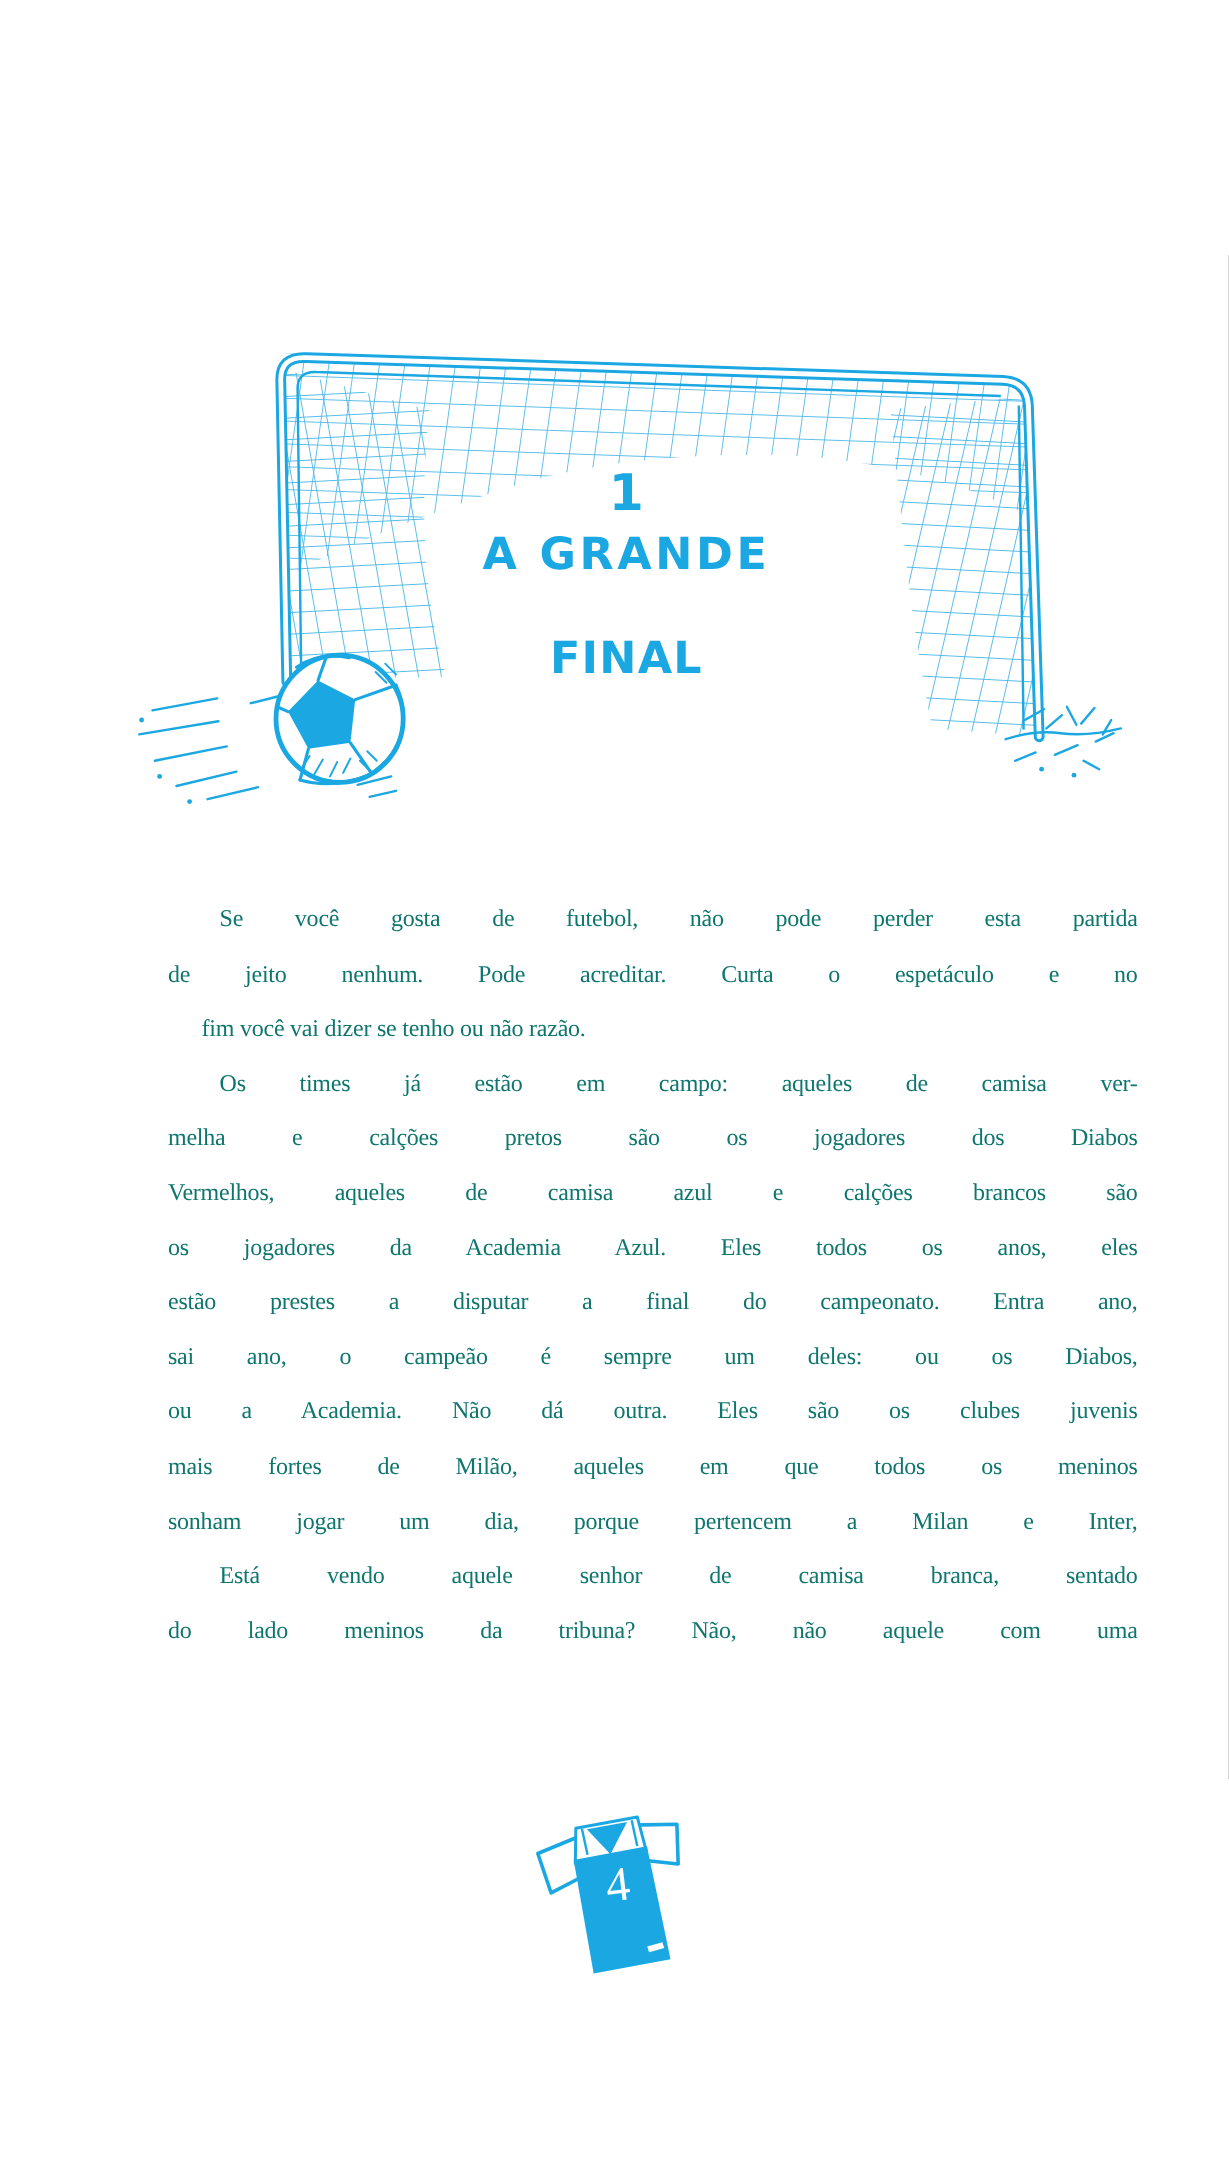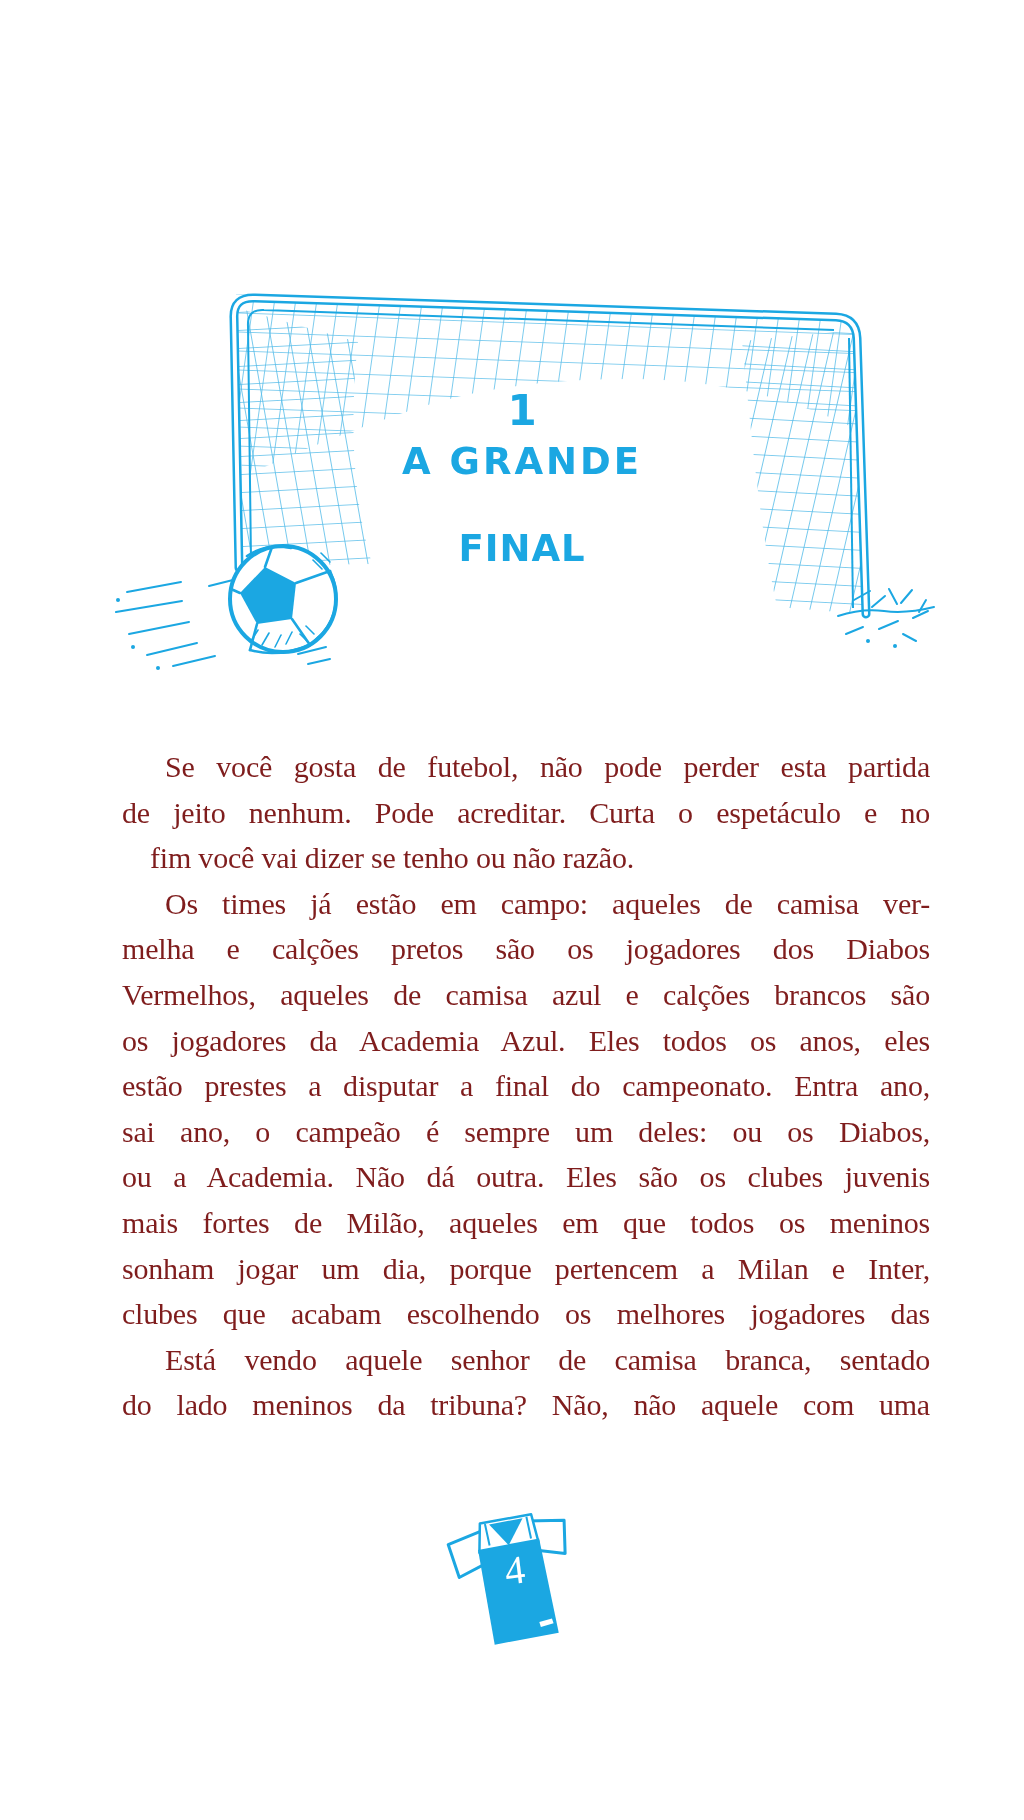--- a/index.html
+++ b/index.html
@@ -8,22 +8,22 @@
   .goal-svg{position:absolute;left:0;top:0;width:1024px;height:700px;}
   .chapter-number{position:absolute;left:222px;top:390px;width:600px;text-align:center;
         font-family:"DejaVu Sans",sans-serif;font-weight:700;font-size:42px;line-height:1;
         color:#1BA7E2;}
   .chapter-title-1{position:absolute;left:222px;top:443px;width:600px;text-align:center;
         font-family:"DejaVu Sans",sans-serif;font-weight:700;font-size:37px;line-height:1;
         letter-spacing:3px;color:#1BA7E2;}
   .chapter-title-2{position:absolute;left:222px;top:530px;width:600px;text-align:center;
         font-family:"DejaVu Sans",sans-serif;font-weight:700;font-size:37px;line-height:1;
         letter-spacing:1px;color:#1BA7E2;}
-  .body-text{position:absolute;left:122px;top:744px;width:808px;
-        font-size:30px;line-height:45.6px;letter-spacing:-0.2px;color:#7f1d1d;}
+  .body-text{position:absolute;left:140px;top:744px;width:808px;
+        font-size:20px;line-height:45.6px;letter-spacing:-0.2px;color:#0f766e;}
   .tline{text-align:justify;text-align-last:justify;height:45.6px;overflow:hidden;white-space:nowrap;}
   .tline{white-space:normal;}
   .tline.indent{text-indent:43px;}
   .tline.last{text-align-last:left;margin-left:28px;}
   .jersey-svg{position:absolute;left:440px;top:1492px;width:140px;height:158px;}
 </style>
 </head>
 <body>
 
 <div class="page">
@@ -133,21 +133,20 @@
 
     <div class="tline indent">Os times já estão em campo: aqueles de camisa ver-</div>
     <div class="tline">melha e calções pretos são os jogadores dos Diabos</div>
     <div class="tline">Vermelhos, aqueles de camisa azul e calções brancos são</div>
     <div class="tline">os jogadores da Academia Azul. Eles todos os anos, eles</div>
     <div class="tline">estão prestes a disputar a final do campeonato. Entra ano,</div>
     <div class="tline">sai ano, o campeão é sempre um deles: ou os Diabos,</div>
     <div class="tline">ou a Academia. Não dá outra. Eles são os clubes juvenis</div>
     <div class="tline">mais fortes de Milão, aqueles em que todos os meninos</div>
     <div class="tline">sonham jogar um dia, porque pertencem a Milan e Inter,</div>
-    <div class="tline">clubes que acabam escolhendo os melhores jogadores das</div>
 
     <div class="tline indent">Está vendo aquele senhor de camisa branca, sentado</div>
     <div class="tline">do lado meninos da tribuna? Não, não aquele com uma</div>
   </div>
 
   <svg class="jersey-svg" viewBox="0 0 140 158" aria-hidden="true">
     <g transform="translate(72,80) rotate(-7)">
       <path d="M-20,-46 L-60,-35 L-53,-1 L-21,-13 Z" fill="#ffffff" stroke="#1BA7E2" stroke-width="3" stroke-linejoin="round"></path>
       <path d="M20,-49 L58,-45 L55,-12 L21,-20 Z" fill="#ffffff" stroke="#1BA7E2" stroke-width="3" stroke-linejoin="round"></path>
       <path d="M-26,-52 L26,-55 L30,-26 L-30,-23 Z" fill="#ffffff" stroke="#1BA7E2" stroke-width="2.5" stroke-linejoin="round"></path>

